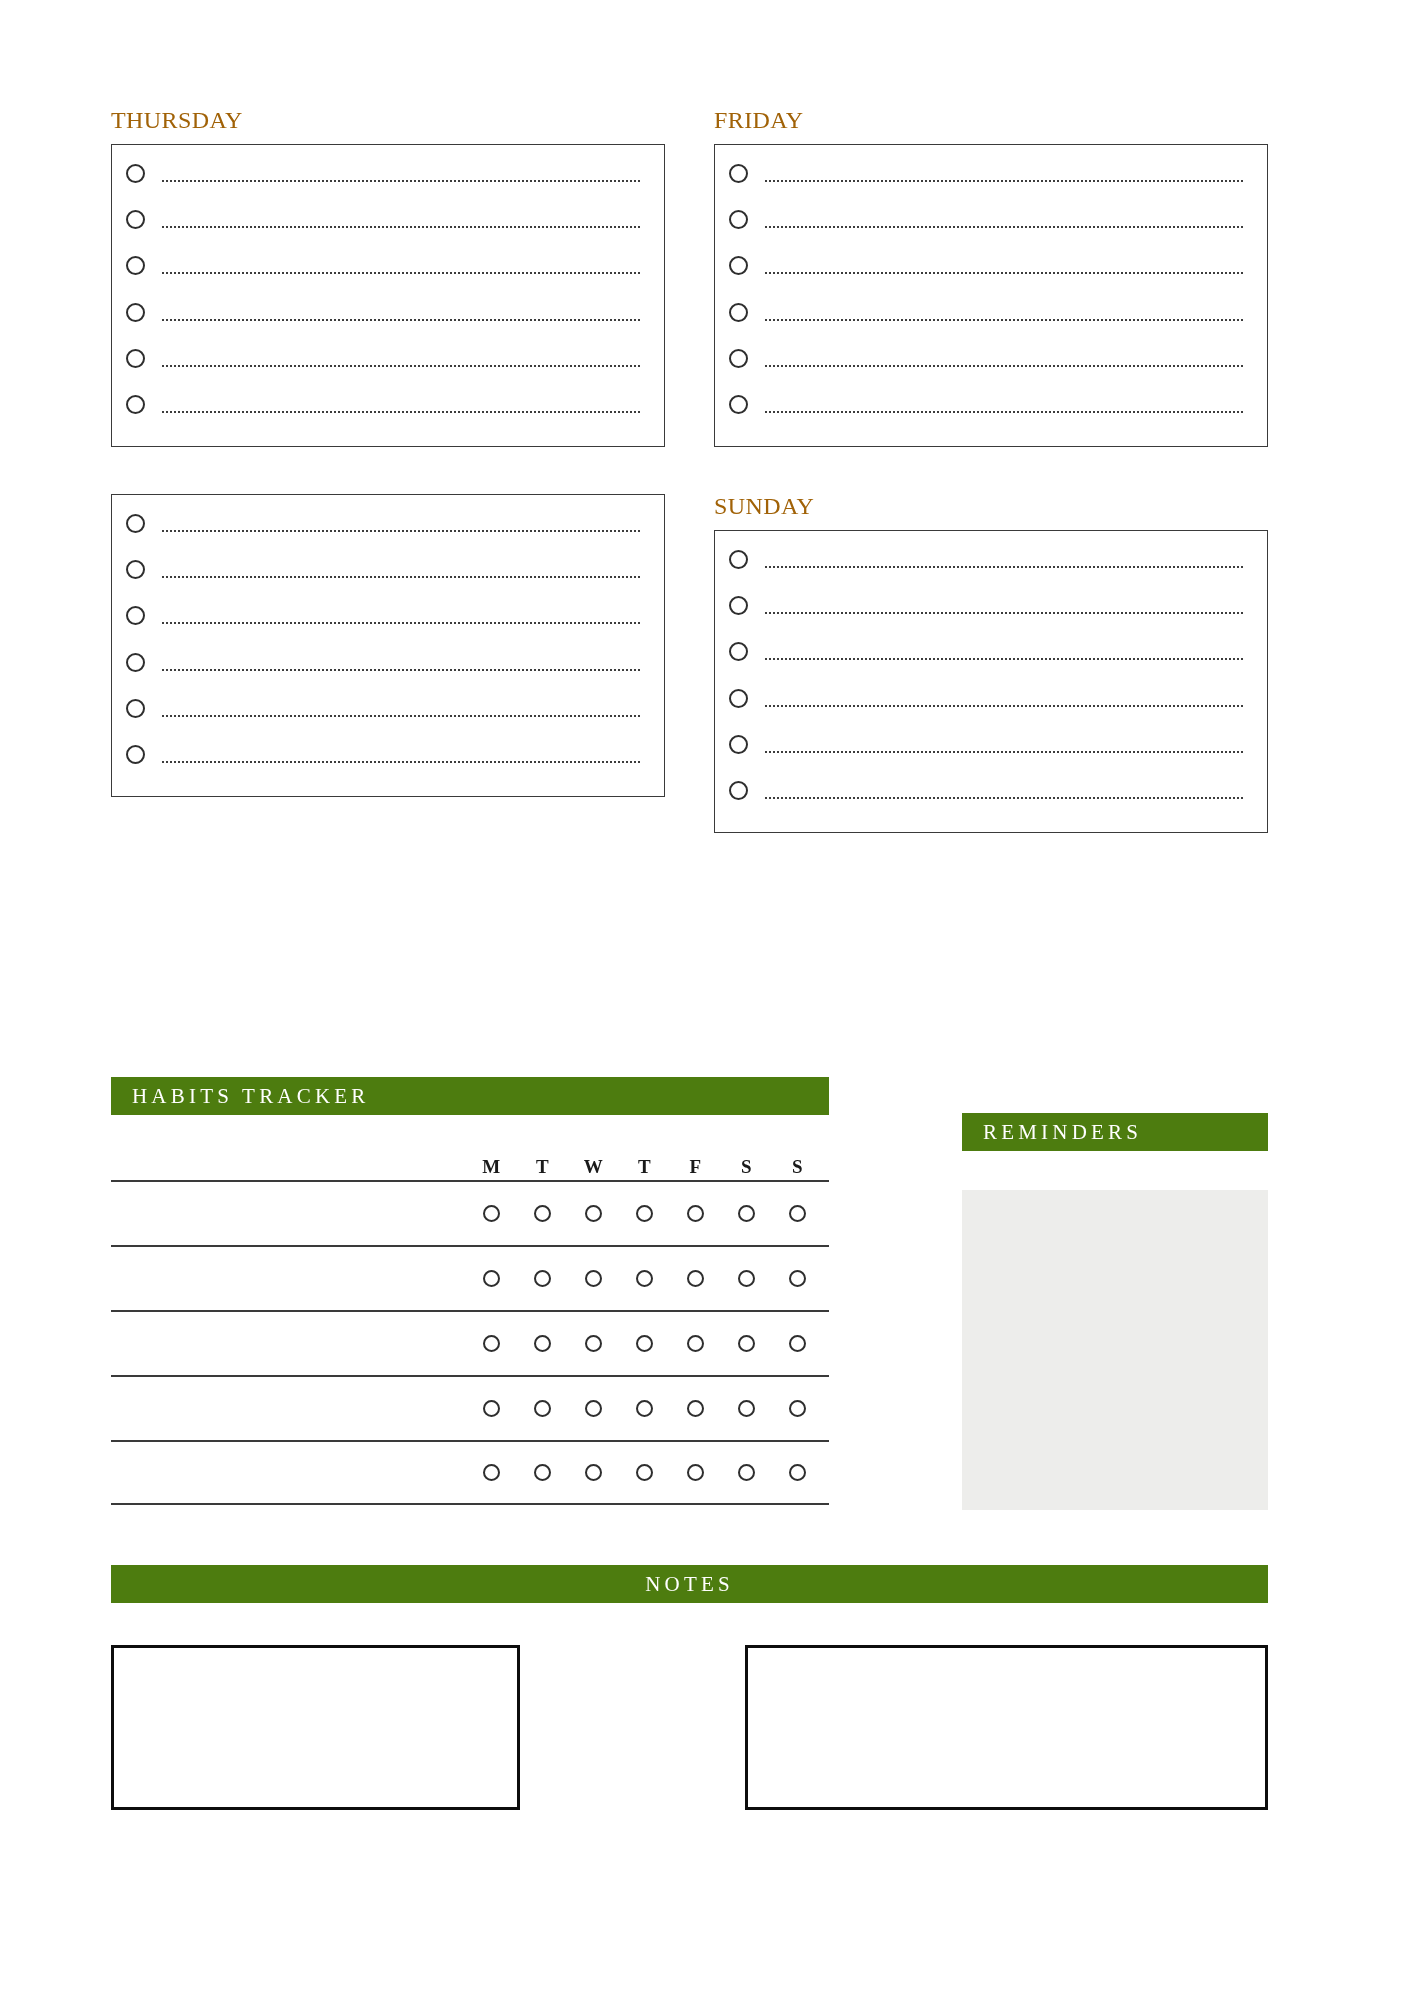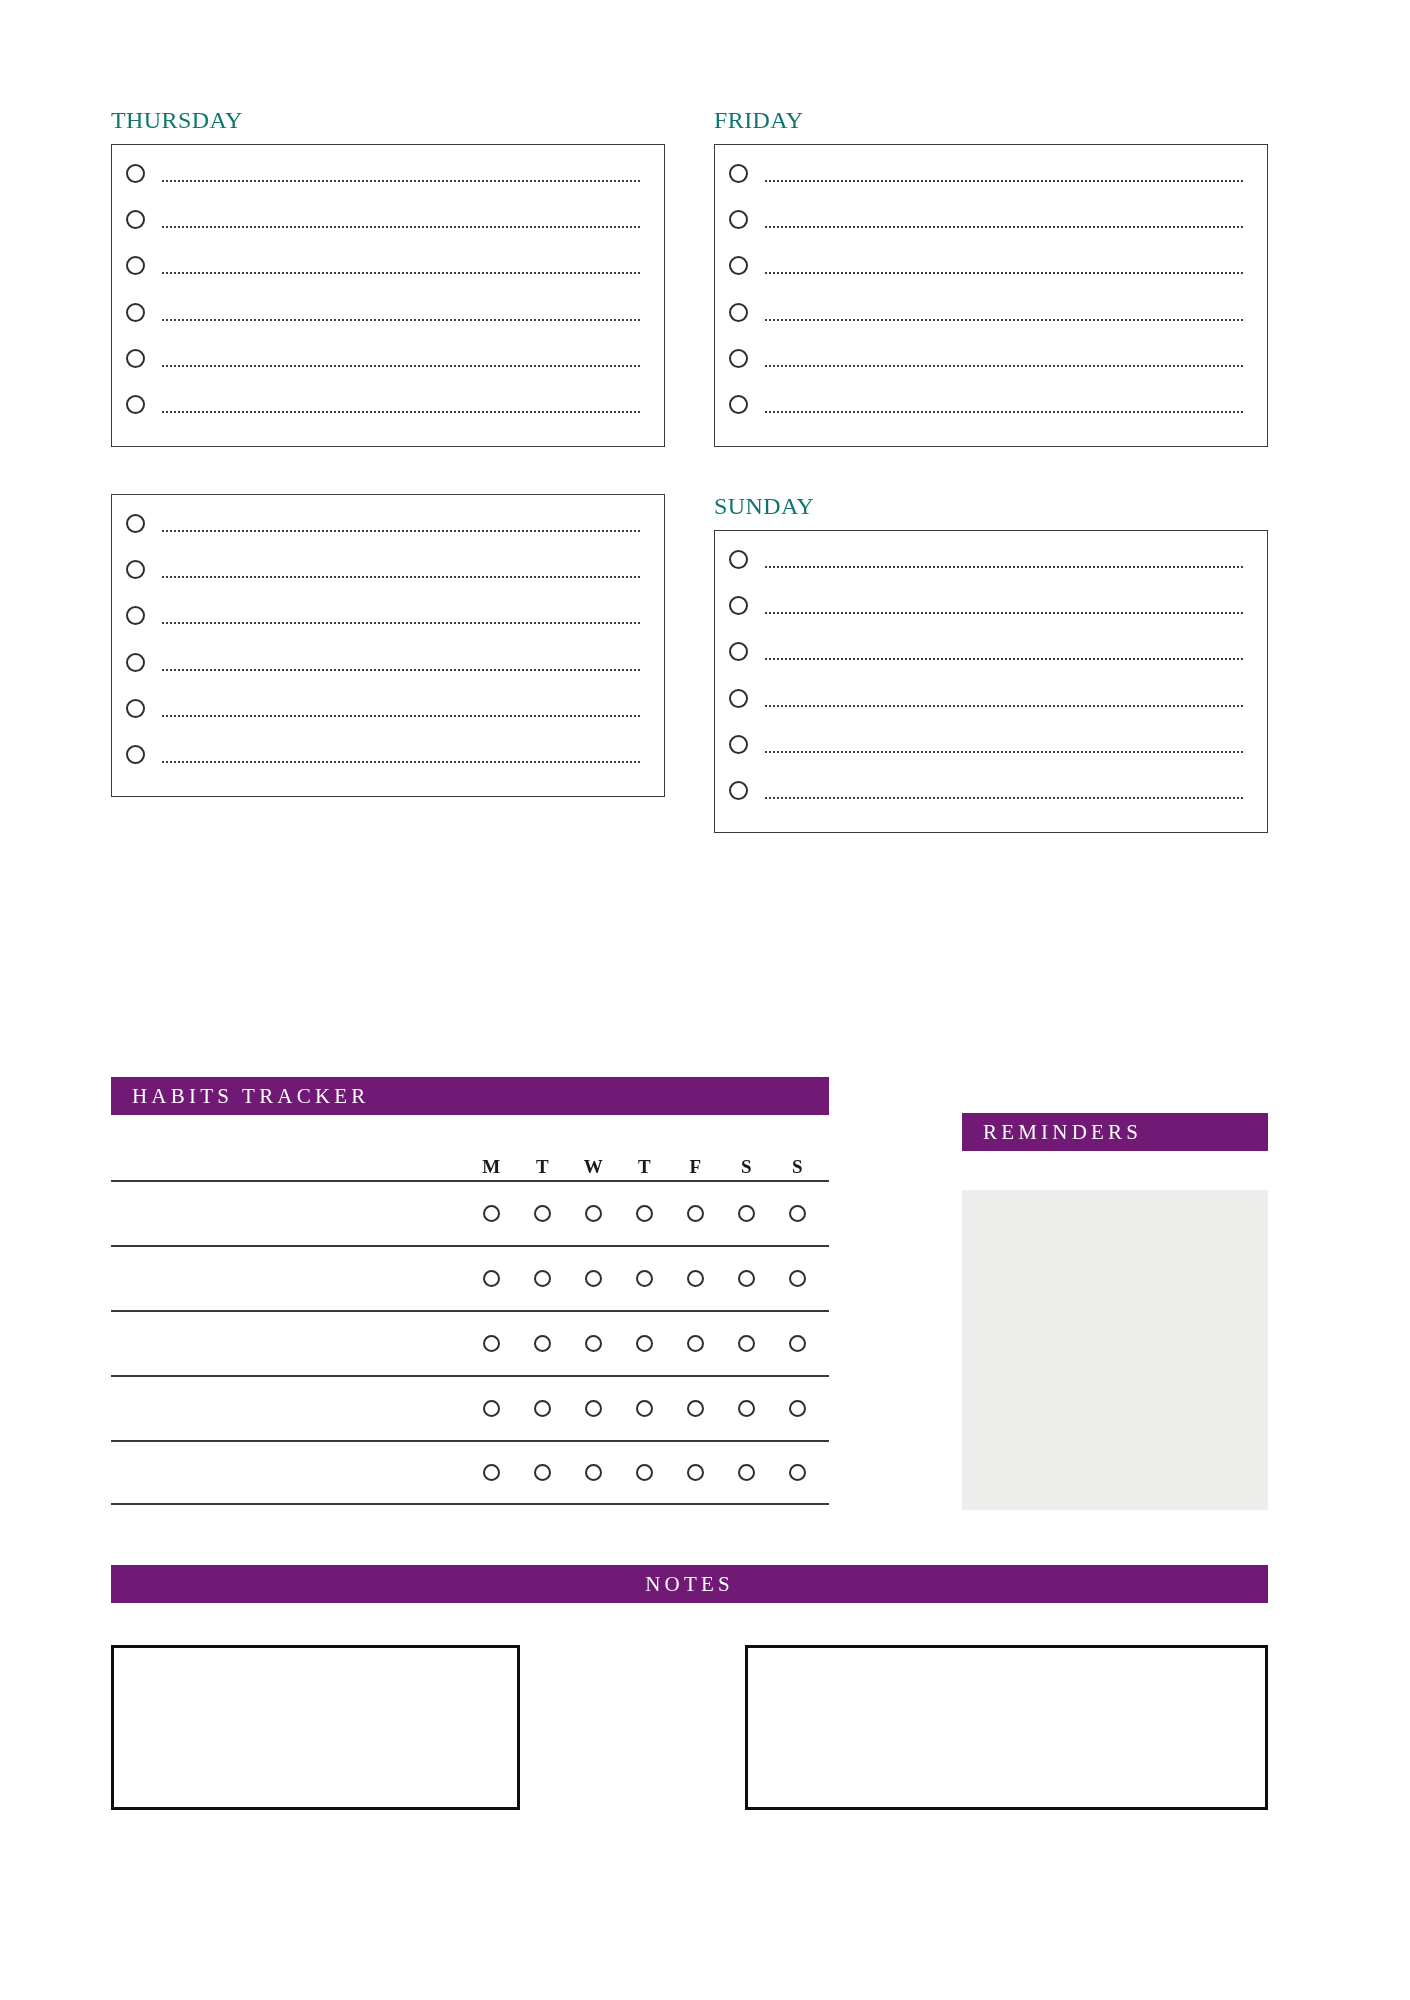--- a/index.html
+++ b/index.html
@@ -36,21 +36,21 @@
   }
   .day-row.second { margin-top: 47px; }
 
   .day-block {
     width: 554px;
   }
   .day-label {
     font-size: 24px;
     letter-spacing: 0.4px;
     line-height: 1;
-    color: #0f766e;
+    color: #a16207;
     margin-bottom: 12px;
     font-weight: 400;
     white-space: nowrap;
   }
   .day-box {
     border: 1.6px solid #3a3a3a;
     background: #fff;
     box-sizing: border-box;
     height: 303px;
     padding: 16px 24px 12px 14px;
@@ -75,21 +75,21 @@
   .task-dots {
     flex: 1 1 auto;
     margin-left: 17px;
     margin-top: 19px;
     border-bottom: 2.4px dotted #3c3c3c;
     height: 0;
   }
 
   
   .bar {
-    background: #701a75;
+    background: #4d7c0f;
     color: #ffffff;
     box-sizing: border-box;
     height: 38px;
     display: flex;
     align-items: center;
   }
   .bar-text {
     font-size: 21px;
     letter-spacing: 4.2px;
     line-height: 1;

